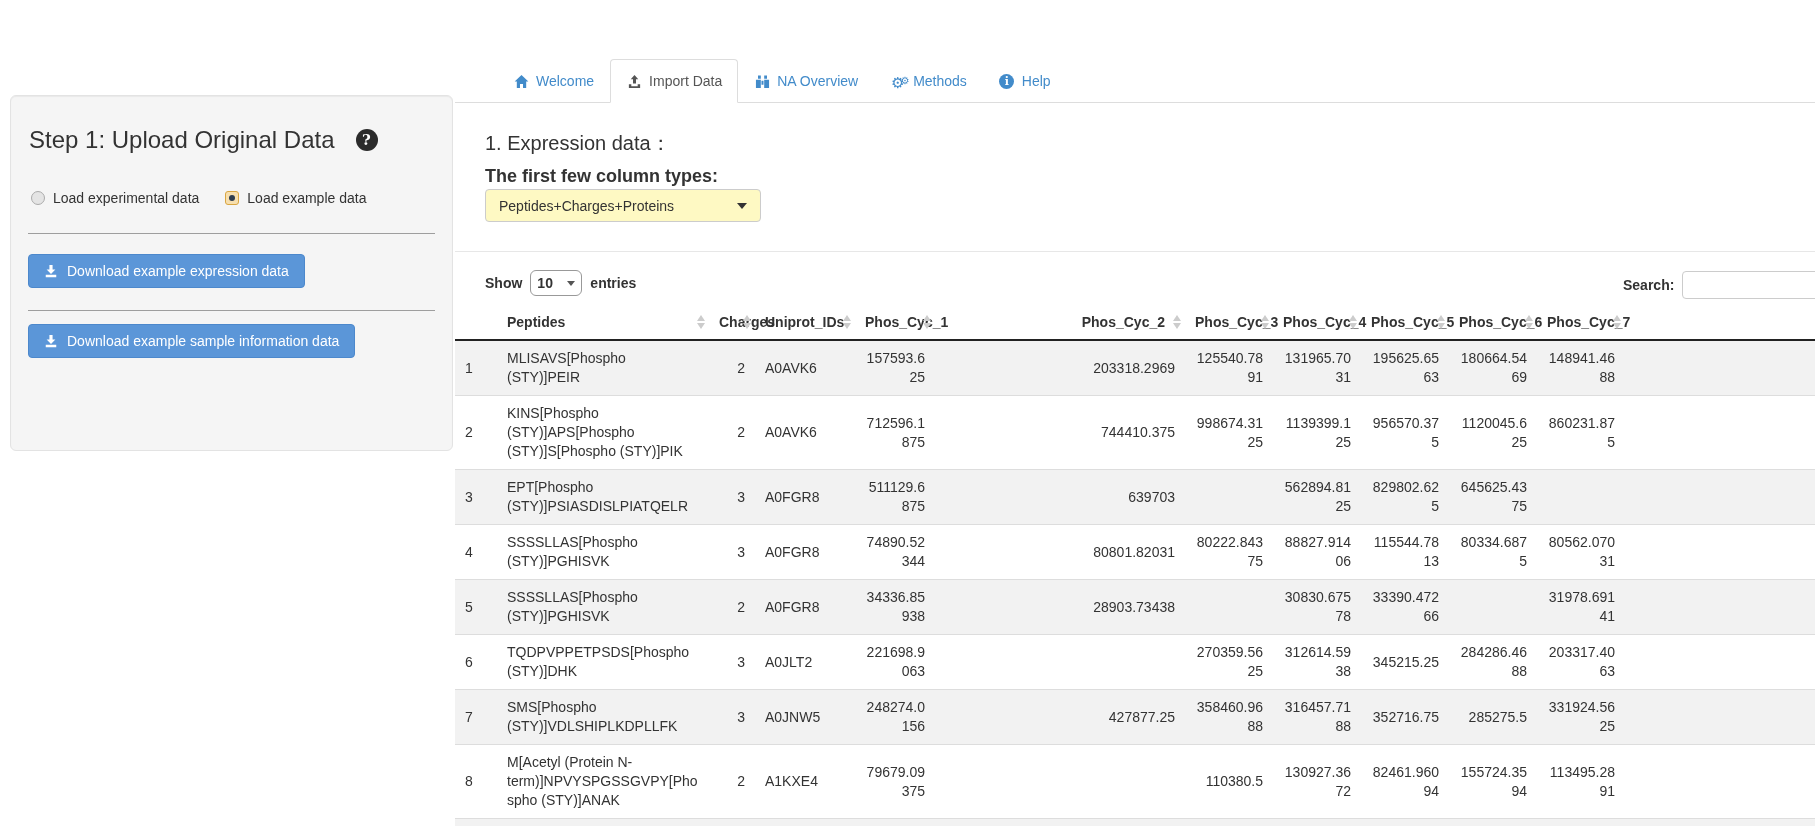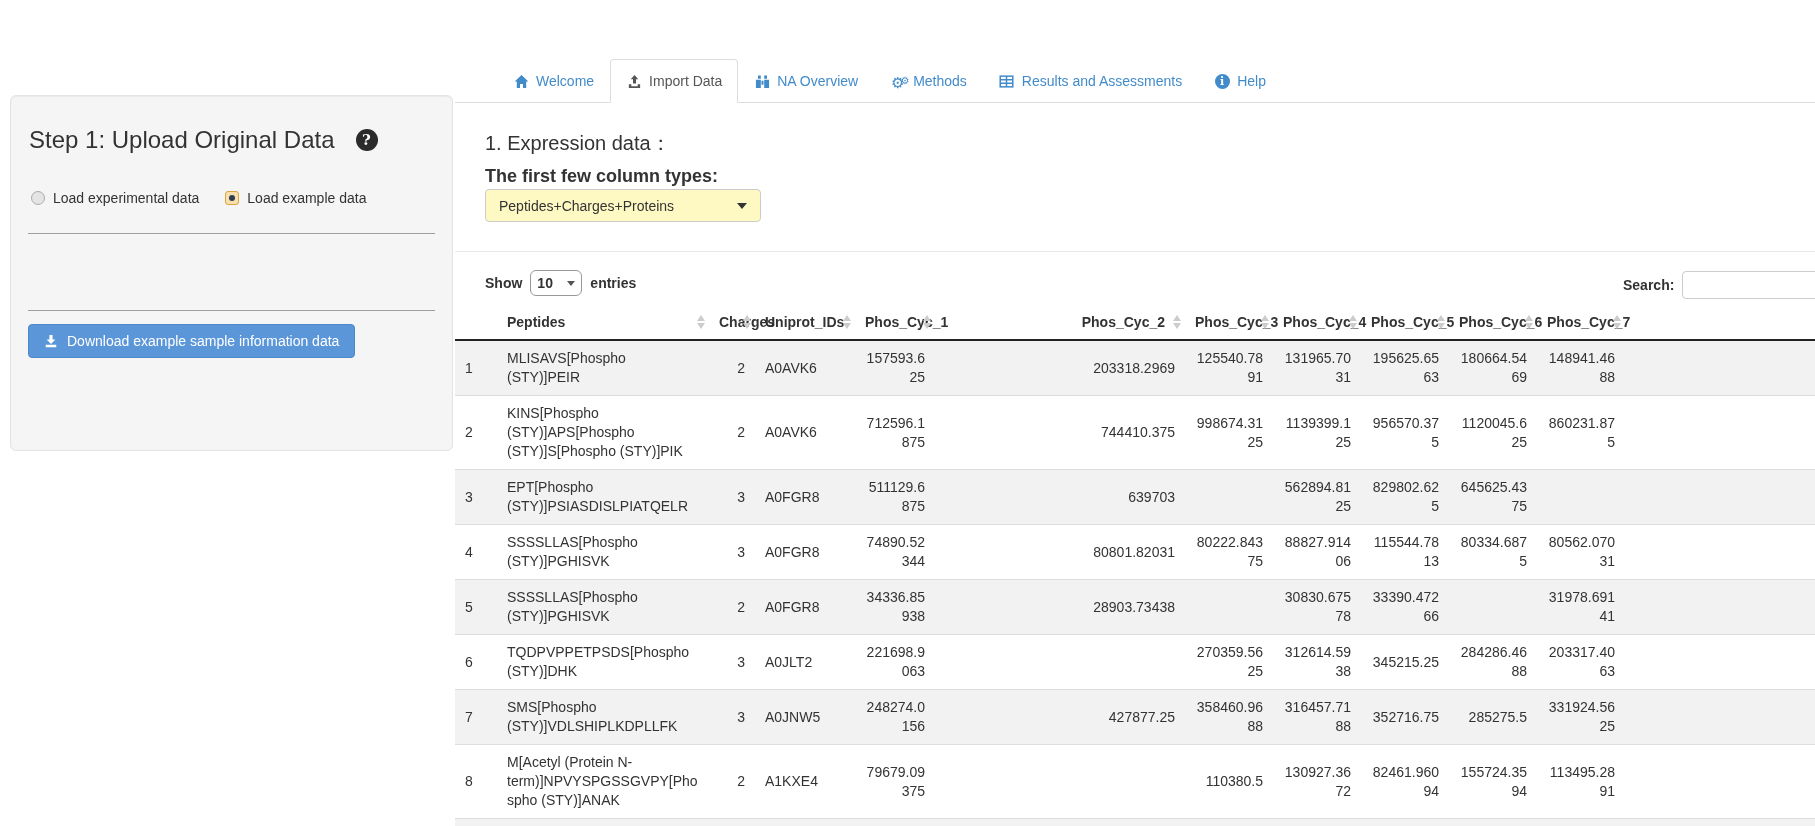--- a/index.html
+++ b/index.html
@@ -120,33 +120,20 @@
         <span>NA Overview</span>
       </div>
       <div class="nav-item">
         <span class="nicon">
           <span class="gears">⚙<span class="g2">⚙</span></span>
         </span>
         <span>Methods</span>
       </div>
       <div class="nav-item">
         <span class="nicon">
-          <svg width="15" height="15" viewBox="0 0 16 16">
-            <g fill="none" stroke="currentColor" stroke-width="1.6">
-              <rect x="1.3" y="2.3" width="13.4" height="11.4"></rect>
-              <line x1="8" y1="2.3" x2="8" y2="13.7"></line>
-              <line x1="1.3" y1="6.1" x2="14.7" y2="6.1"></line>
-              <line x1="1.3" y1="9.9" x2="14.7" y2="9.9"></line>
-            </g>
-          </svg>
-        </span>
-        <span>Results and Assessments</span>
-      </div>
-      <div class="nav-item">
-        <span class="nicon">
           <span class="disc">i</span>
         </span>
         <span>Help</span>
       </div>
     </div>
 
   <div class="sidebar">
     <div class="sb-title">
       <span>Step 1: Upload Original Data</span>
       <span class="qdisc">?</span>
@@ -155,20 +142,28 @@
         <span class="radio-opt">
           <span class="rdot"></span>
           <span>Load experimental data</span>
         </span>
         <span class="radio-opt">
           <span class="rdot checked"></span>
           <span>Load example data</span>
         </span>
       </div>
     <div class="sb-hr hr1"></div>
+    <div class="btn-primary btn1">
+      <span>
+          <svg width="14" height="14" viewBox="0 0 16 16">
+            <path fill="#fff" d="M6.2 1h3.6v5.2H13L8 11.4 3 6.2h3.2zM2 12.4h12V15H2z"></path>
+          </svg>
+        </span>
+      <span>Download example expression data</span>
+    </div>
     <div class="sb-hr hr2"></div>
     <div class="btn-primary btn2">
       <span>
           <svg width="14" height="14" viewBox="0 0 16 16">
             <path fill="#fff" d="M6.2 1h3.6v5.2H13L8 11.4 3 6.2h3.2zM2 12.4h12V15H2z"></path>
           </svg>
         </span>
       <span>Download example sample information data</span>
     </div>
   </div>

